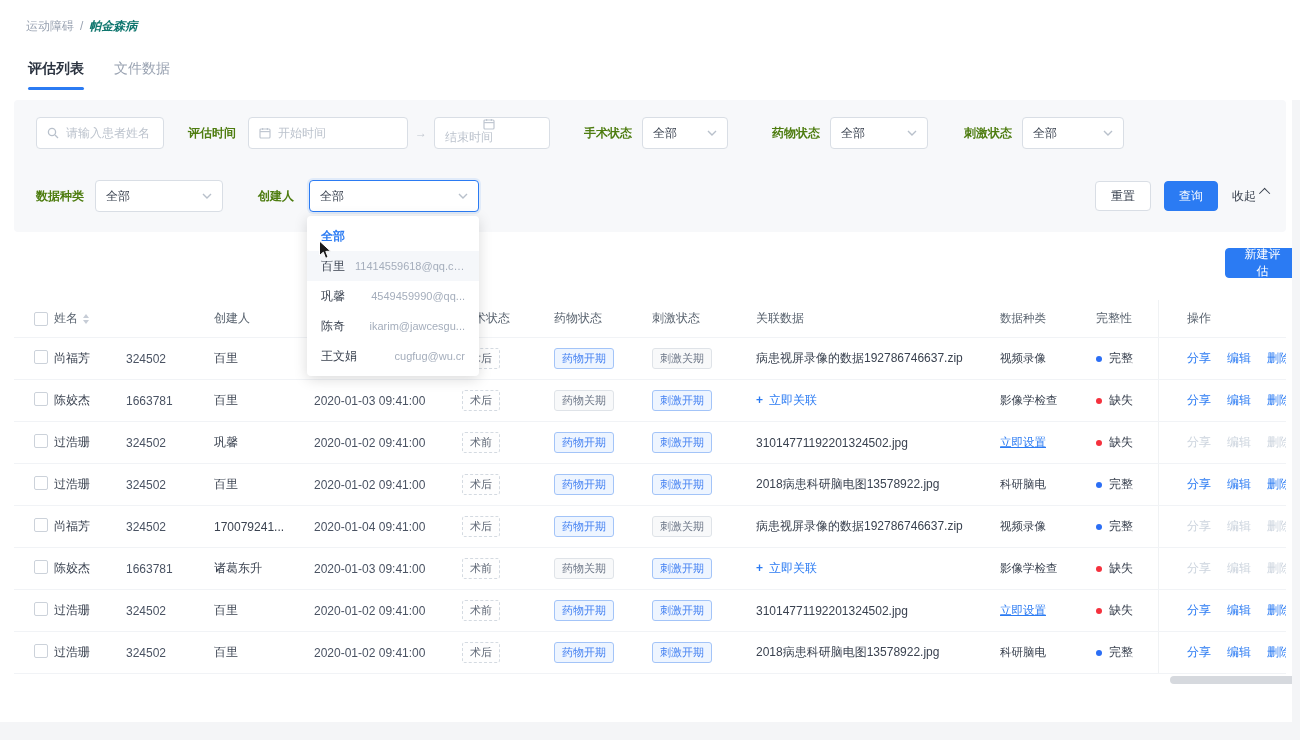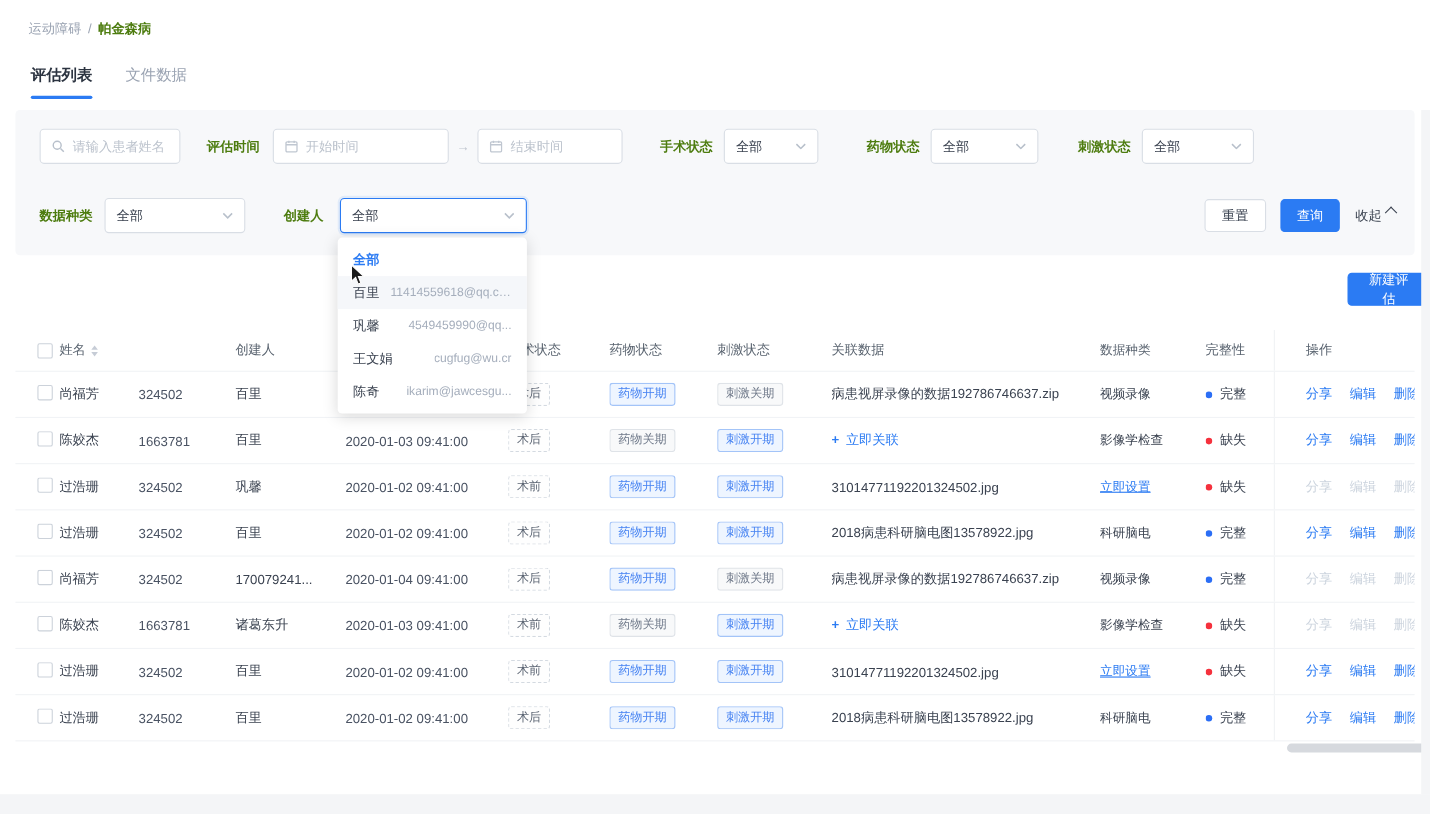--- a/index.html
+++ b/index.html
@@ -7,21 +7,21 @@
   body { font-family:"Liberation Sans","DejaVu Sans",sans-serif; background:#ffffff; color:#3a4250; }
   .page { position:relative; width:1300px; height:740px; overflow:hidden; background:#fff; }
 
   
   .bottom-band { position:absolute; left:0; top:722px; width:1300px; height:18px; background:#f4f5f7; }
   .right-band  { position:absolute; left:1292px; top:100px; width:8px; height:622px; background:#f4f5f7; }
 
   
   .breadcrumb { position:absolute; left:26px; top:18px; font-size:12px; color:#9aa3b2; }
   .breadcrumb .sep { margin:0 6px; color:#9aa3b2; }
-  .breadcrumb .current { color:#4d7c0f; font-weight:700; }
+  .breadcrumb .current { color:#0f766e; font-weight:700;font-style:italic; }
 
   
   .tabs { position:absolute; left:28px; top:60px; display:flex; gap:30px; font-size:14px; }
   .tab { position:relative; padding-bottom:12px; color:#9aa3b2; cursor:pointer; }
   .tab.active { color:#2b3340; font-weight:700; }
   .tab.active::after { content:""; position:absolute; left:0; right:0; bottom:0; height:3px; border-radius:2px; background:#2b7bf3; }
 
   
   .filter-panel { position:absolute; left:14px; top:100px; width:1272px; height:132px; background:#f7f8fa; border-radius:4px; }
   .frow { position:absolute; left:22px; right:16px; display:flex; align-items:center; }
@@ -30,21 +30,21 @@
   .flabel { font-size:12px; font-weight:700; color:#4d7c0f; white-space:nowrap; }
   .ibox { display:flex; align-items:center; height:32px; background:#fff; border:1px solid #d9dee5; border-radius:4px; padding:0 10px; }
   .ibox input { border:none; outline:none; width:100%; font-size:12px; color:#0369a1; background:transparent; font-family:inherit; }
   .ibox input::placeholder { color:#bcc3cd; }
   .icon { display:inline-flex; flex:none; margin-right:7px; }
   .range-arrow { color:#c0c6cf; font-size:12px; margin:0 7px; }
   .select { display:flex; align-items:center; justify-content:space-between; height:32px; background:#fff; border:1px solid #d9dee5; border-radius:4px; padding:0 10px; font-size:12px; color:#3a4250; cursor:pointer; }
   .select .chev { flex:none; margin-left:8px; display:inline-flex; }
   .select.focused { border-color:#2b7bf3; box-shadow:0 0 0 2px rgba(43,123,243,0.10); }
 
-  .w-search{width:128px;} .w-date1{width:160px; margin-left:12px;} .w-date2{width:132px;}
+  .w-search{width:128px;} .w-date1{width:160px; margin-left:12px;} .w-date2{width:116px;flex-direction:column;}
   .ml-label1{margin-left:24px;} 
   .sel-surgery{width:86px; margin-left:10px;} .sel-drug{width:98px; margin-left:10px;} .sel-stim{width:102px; margin-left:10px;}
   .ml-surgery{margin-left:34px;} .ml-drug{margin-left:44px;} .ml-stim{margin-left:36px;}
   .sel-dtype{width:128px; margin-left:11px;} .ml-creator{margin-left:35px;} .sel-creator{width:170px; margin-left:15px;}
 
   .fbuttons { margin-left:auto; display:flex; align-items:center; }
   .btn { height:30px; border-radius:4px; font-size:12px; display:inline-flex; align-items:center; justify-content:center; cursor:pointer; font-family:inherit; }
   .btn-reset { background:#fff; border:1px solid #d9dee5; color:#3a4250; padding:0 15px; }
   .btn-primary { background:#2b7bf3; border:1px solid #2b7bf3; color:#fff; padding:0 14px; margin-left:13px; }
   .collapse { display:inline-flex; align-items:flex-start; margin-left:14px; font-size:12px; color:#39414e; cursor:pointer; }
@@ -424,26 +424,26 @@
     </div>
     <div class="dd-option opt-hover">
       <span class="dd-name">百里</span>
       <span class="dd-email">11414559618@qq.com</span>
     </div>
     <div class="dd-option">
       <span class="dd-name">巩馨</span>
       <span class="dd-email">4549459990@qq...</span>
     </div>
     <div class="dd-option">
+      <span class="dd-name">陈奇</span>
+      <span class="dd-email">ikarim@jawcesgu...</span>
+    </div>
+    <div class="dd-option">
       <span class="dd-name">王文娟</span>
       <span class="dd-email">cugfug@wu.cr</span>
-    </div>
-    <div class="dd-option">
-      <span class="dd-name">陈奇</span>
-      <span class="dd-email">ikarim@jawcesgu...</span>
     </div>
   </div>
 
   <div class="cursor">
     <svg width="14" height="20" viewBox="0 0 14 20">
         <path d="M1.5 1 L1.5 15.5 L5.3 12.2 L7.6 18.3 L10.1 17.3 L7.8 11.4 L12.6 11.2 Z" fill="#1b1b1b" stroke="#ffffff" stroke-width="1"></path>
       </svg>
   </div>
 
   <div class="bottom-band"></div>

